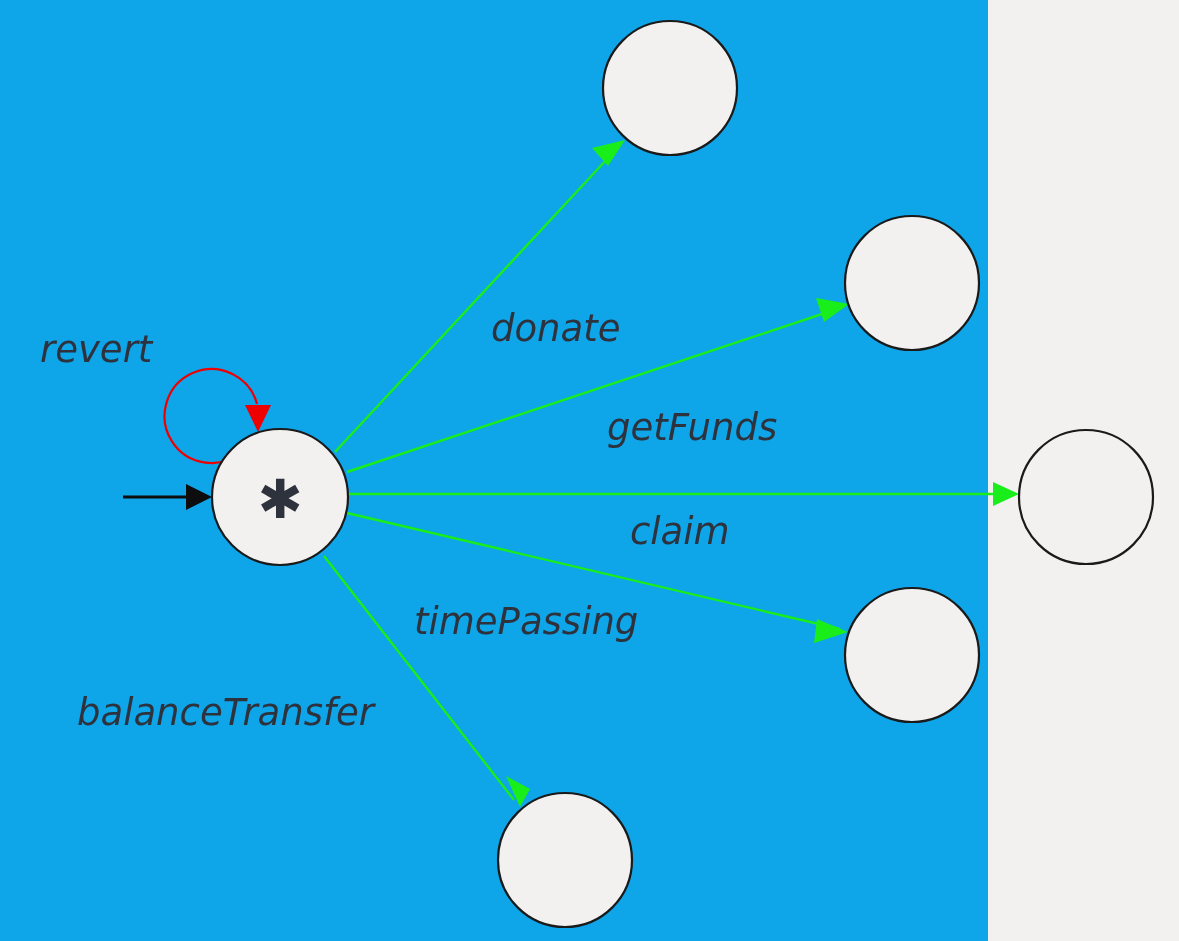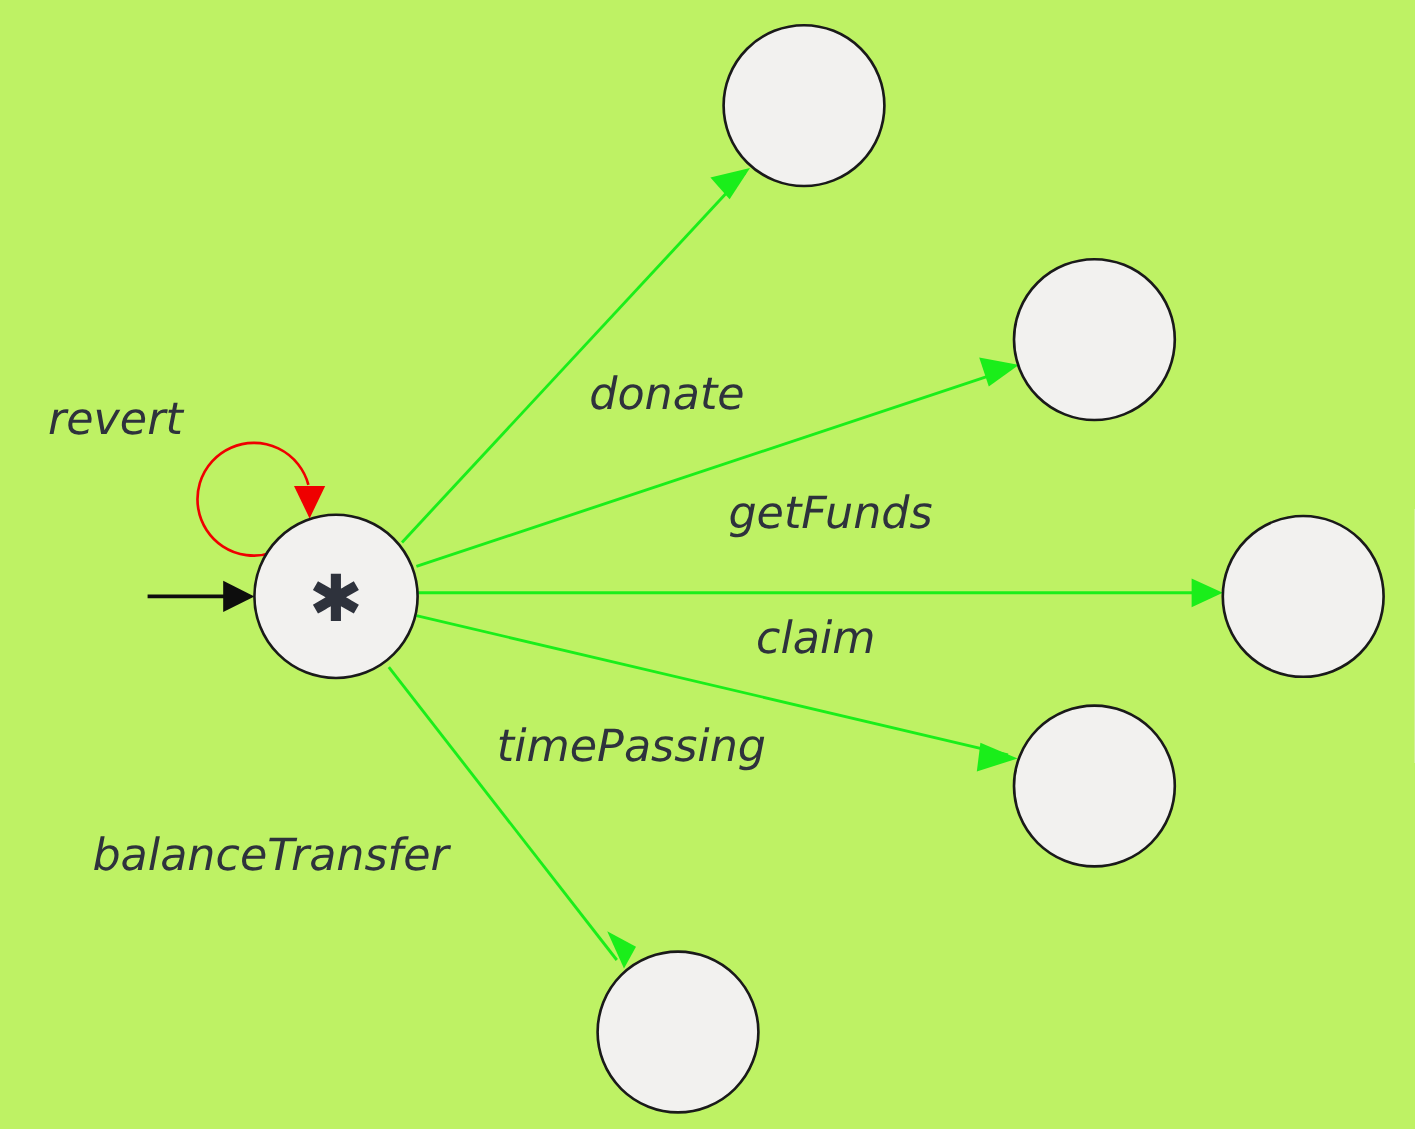--- a/index.html
+++ b/index.html
@@ -9,23 +9,23 @@
     background: #f2f1ef;
   }
   body {
     width: 1179px;
     height: 941px;
     overflow: hidden;
     font-family: "DejaVu Sans", sans-serif;
   }
   #diagram-root {
     position: relative;
-    width: 1179px;
+    width: 988px;
     height: 941px;
-    background: #bef264;
+    background: #0ea5e9;
     text-decoration: underline;
   }
   svg#state-graph {
     display: block;
     width: 1179px;
     height: 941px;
   }
   .node-circle {
     fill: #f2f1ef;
     stroke: #1a1a1a;

